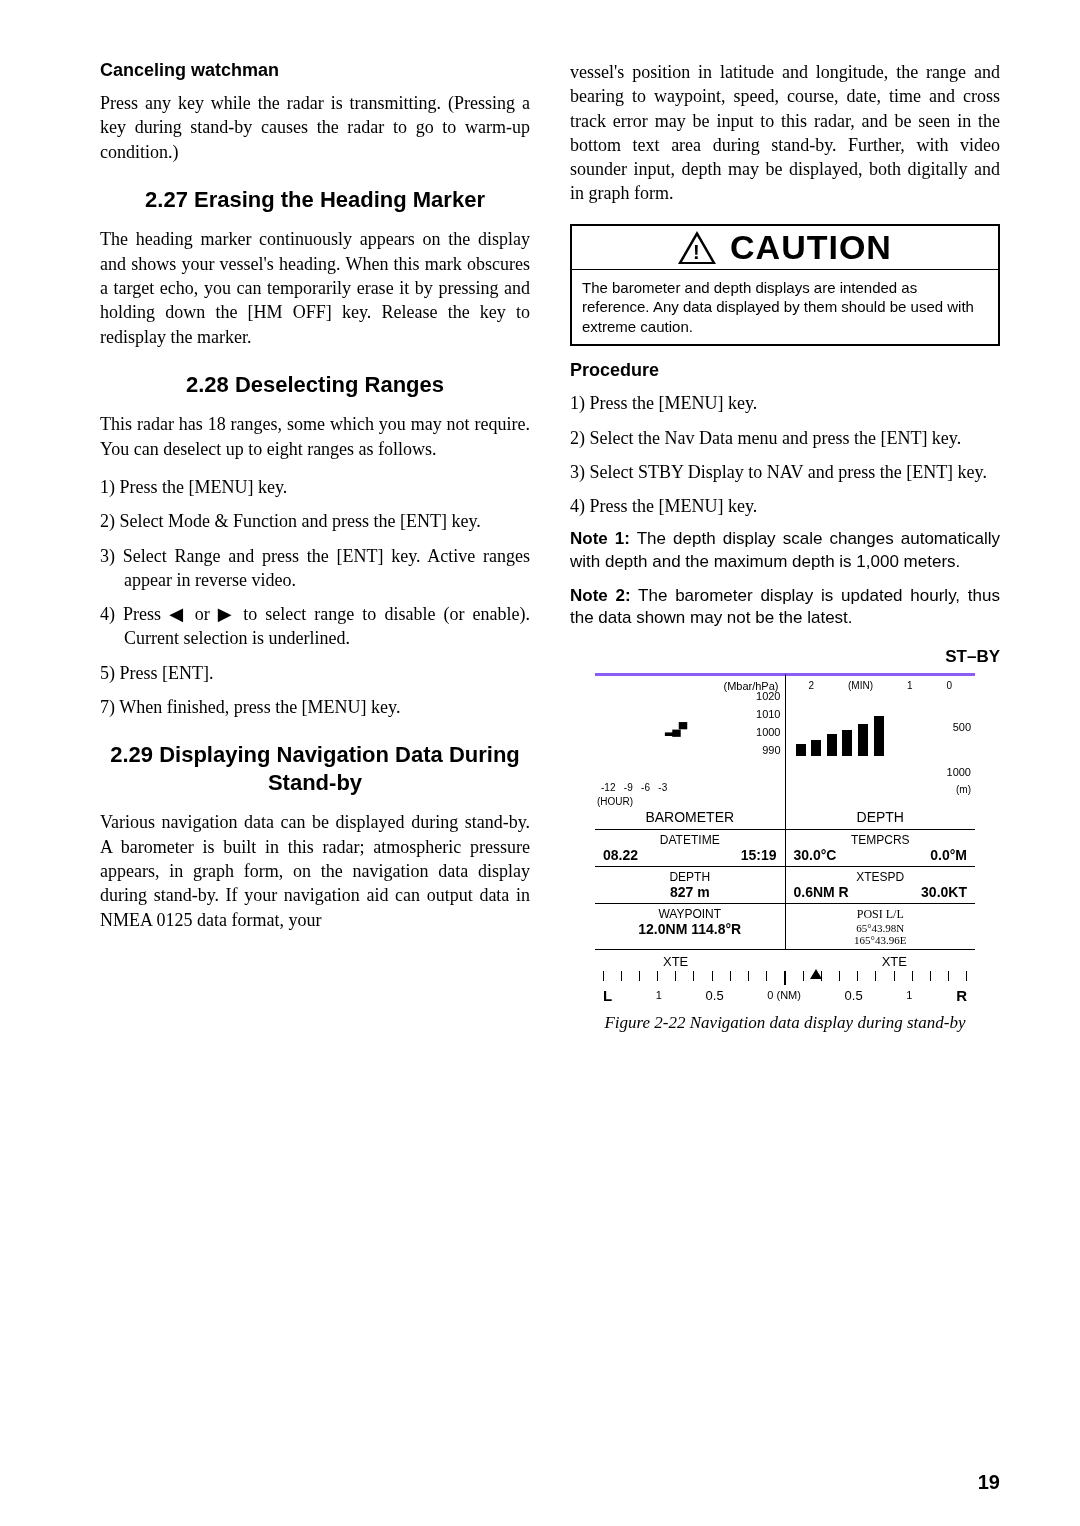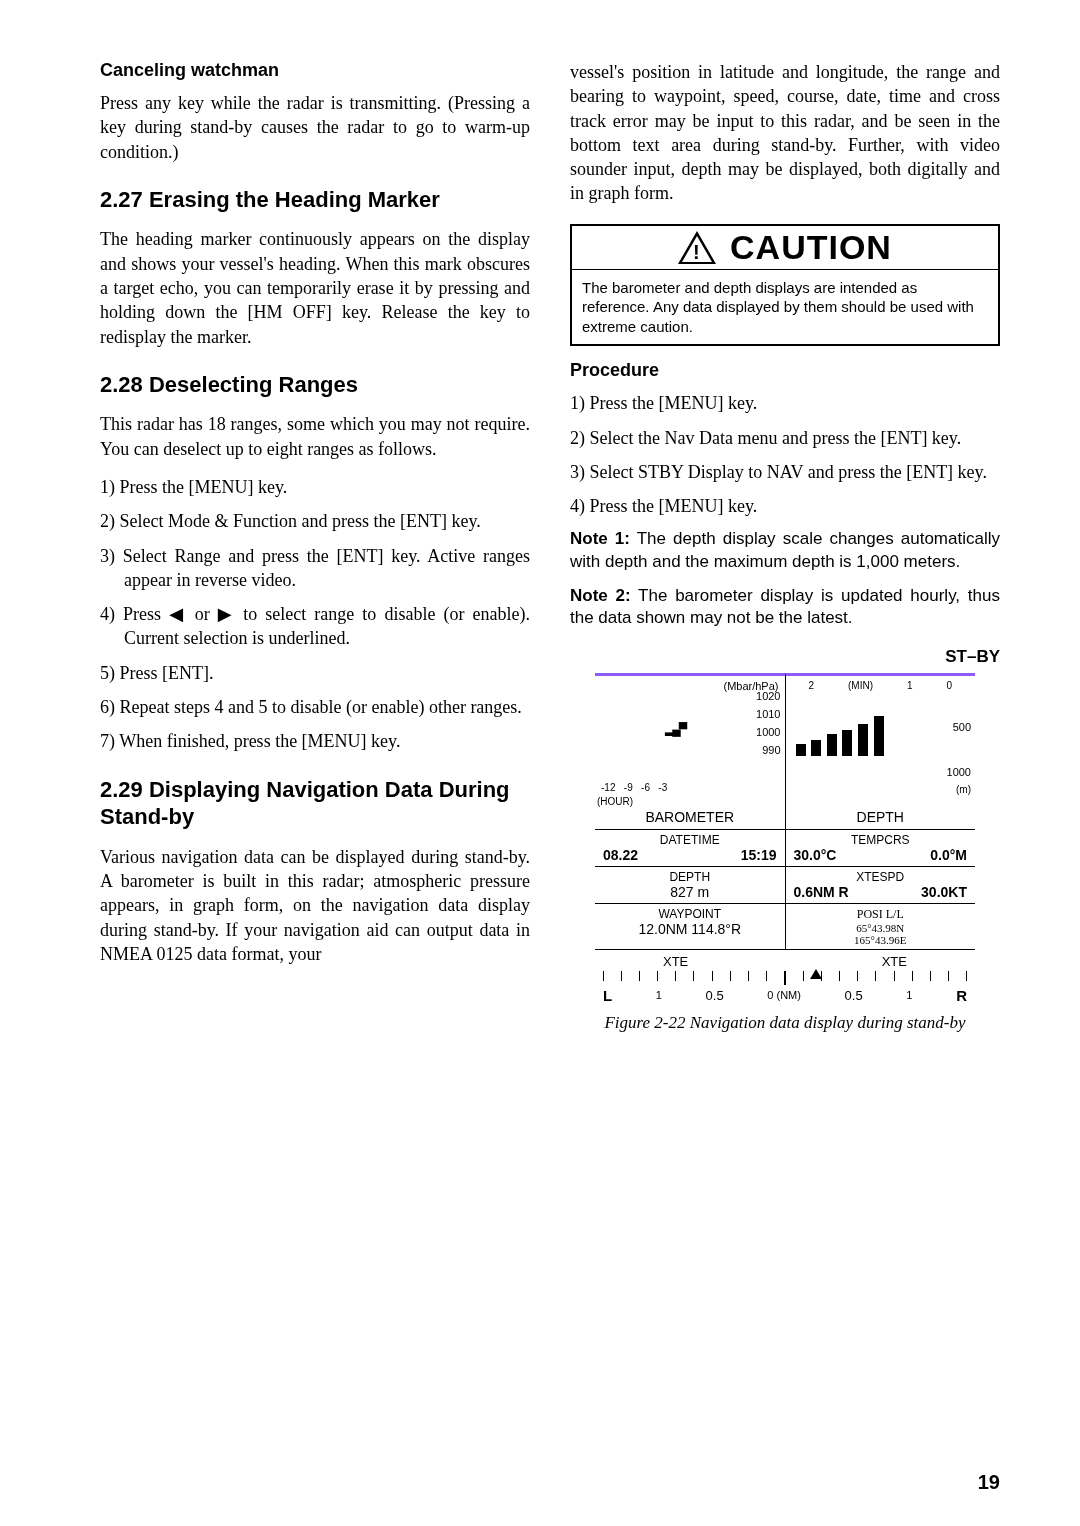--- a/index.html
+++ b/index.html
@@ -32,20 +32,21 @@
     font-size: 18px;
     margin-bottom: 10px;
   }
   h2.section-heading {
     font-family: Arial, Helvetica, sans-serif;
     font-weight: bold;
     font-size: 22px;
     margin-top: 22px;
     margin-bottom: 14px;
     line-height: 1.25;
+    text-align: center;
   }
   .list-item {
     font-size: 18px;
     line-height: 1.35;
     margin-bottom: 10px;
     padding-left: 24px;
     text-indent: -24px;
     text-align: justify;
   }
   .note {
@@ -143,21 +144,21 @@
   .nav-cell {
     flex: 1;
     padding: 3px 8px;
     font-size: 13px;
   }
   .nav-cell + .nav-cell { border-left: 1px solid #000; }
   .nav-cell .lblrow { display: flex; justify-content: center; font-size: 12px; }
   .nav-cell .valrow { display: flex; justify-content: space-between; font-weight: bold; font-size: 14px; }
   .nav-cell.center { text-align: center; }
   .nav-cell.center .lbl { font-size: 12px; }
-  .nav-cell.center .val { font-weight: normal; font-size: 14px; }
+  .nav-cell.center .val { font-weight: bold; font-size: 14px; }
   .xte-section {
     border-top: 1px solid #000;
     padding: 4px 8px 6px 8px;
     position: relative;
   }
   .xte-labels { display: flex; justify-content: space-between; padding: 0 60px; font-size: 13px; }
   .xte-scale {
     height: 14px;
     position: relative;
     margin: 2px 0;
@@ -220,21 +221,20 @@
     <h2 class="section-heading">2.28 Deselecting Ranges</h2>
     <p>This radar has 18 ranges, some which you may not require. You can deselect up to eight ranges as follows.</p>
 
     <div class="list-item">1) Press the [MENU] key.</div>
     <div class="list-item">2) Select Mode &amp; Function and press the [ENT] key.</div>
     <div class="list-item">3) Select Range and press the [ENT] key. Active ranges appear in reverse video.</div>
     <div class="list-item">
       <span>4) Press </span><span class="arrow">◀</span><span> or </span><span class="arrow">▶</span><span> to select range to disable (or enable). Current selection is underlined.</span>
     </div>
     <div class="list-item">5) Press [ENT].</div>
-    <div class="list-item">6) Repeat steps 4 and 5 to disable (or enable) other ranges.</div>
     <div class="list-item">7) When finished, press the [MENU] key.</div>
 
     <h2 class="section-heading">2.29 Displaying Navigation Data During Stand-by</h2>
     <p>Various navigation data can be displayed during stand-by. A barometer is built in this radar; atmospheric pressure appears, in graph form, on the navigation data display during stand-by. If your navigation aid can output data in NMEA 0125 data format, your</p>
   </div>
 
   <div class="col">
     <p>vessel's position in latitude and longitude, the range and bearing to waypoint, speed, course, date, time and cross track error may be input to this radar, and be seen in the bottom text area during stand-by. Further, with video sounder input, depth may be displayed, both digitally and in graph form.</p>
 
     <div class="caution-box">

